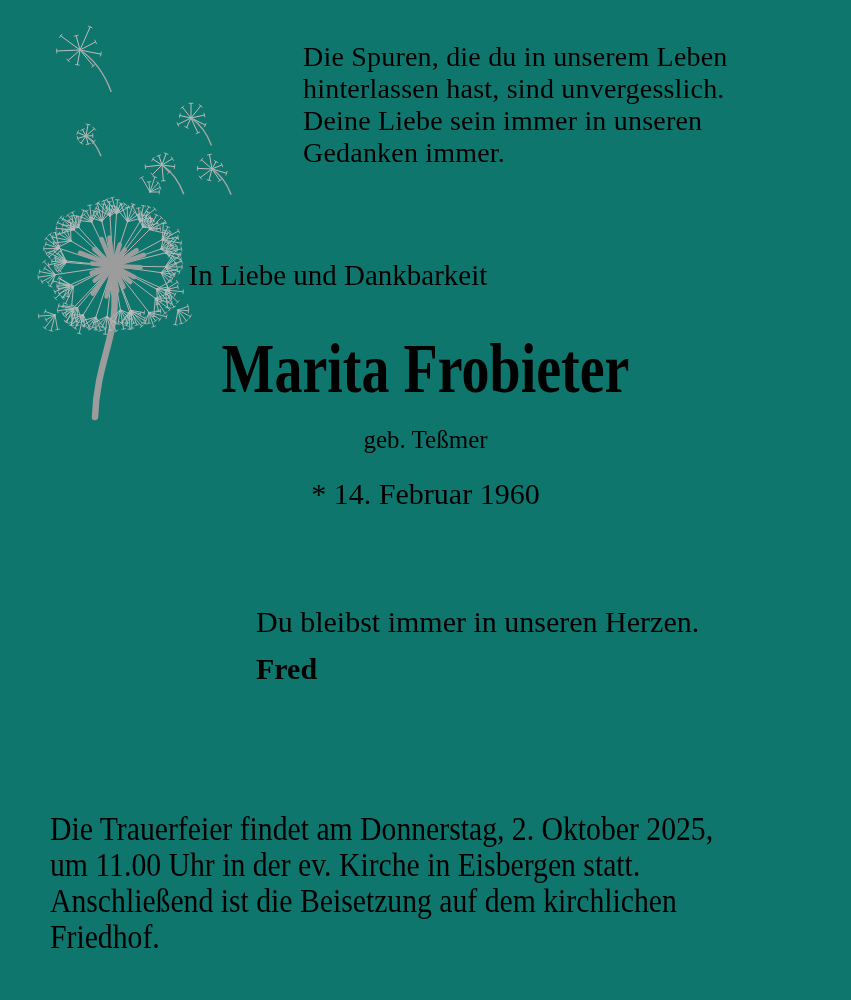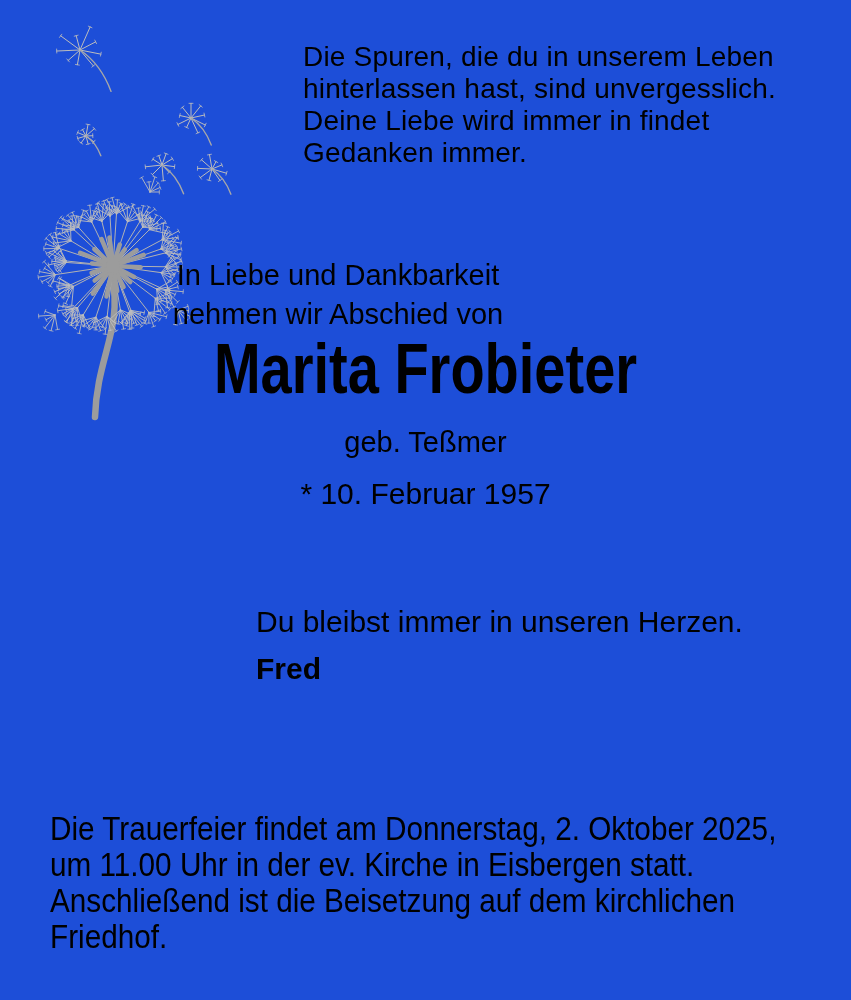--- a/index.html
+++ b/index.html
@@ -4,22 +4,22 @@
 <style>
   html, body {
     margin: 0;
     padding: 0;
     background: #ffffff;
   }
   .page {
     position: relative;
     width: 851px;
     height: 1000px;
-    background: #1d4ed8;
-    font-family: Liberation Sans, sans-serif;
+    background: #0f766e;
+    font-family: Liberation Serif, serif;
     color: #000000;
     overflow: hidden;
   }
   .dandelion {
     position: absolute;
     left: 0;
     top: 0;
     width: 300px;
     height: 430px;
   }
@@ -54,21 +54,21 @@
     transform: scaleX(0.8);
     transform-origin: 50% 0;
     white-space: nowrap;
   }
   .maiden {
     position: absolute;
     left: 0;
     top: 426px;
     width: 851px;
     text-align: center;
-    font-size: 29px;
+    font-size: 25px;
   }
   .dates {
     position: absolute;
     left: 0;
     top: 477px;
     width: 851px;
     display: flex;
     justify-content: center;
     gap: 64px;
     font-size: 30px;
@@ -761,35 +761,34 @@
       <line x1="212" y1="169" x2="226.50994551435699" y2="173.22926343707744" stroke="#bdbdbd" stroke-width="1" stroke-linecap="round"></line>
       <line x1="227.06960354241897" y1="171.30916372830558" x2="225.950287486295" y2="175.1493631458493" stroke="#bdbdbd" stroke-width="0.8" stroke-linecap="round"></line>
       <line x1="212" y1="169" x2="219.9823236309751" y2="180.39993958274755" stroke="#bdbdbd" stroke-width="1" stroke-linecap="round"></line>
       <line x1="221.62062771955308" y1="179.25278671004546" x2="218.3440195423971" y2="181.54709245544964" stroke="#bdbdbd" stroke-width="0.8" stroke-linecap="round"></line>
       <path d="M 212 169 q 12.6 8.399999999999999 18.9 25.2" stroke="#a8a8a8" stroke-width="1.4" fill="none" stroke-linecap="round"></path>
     </svg>
 
   <div class="verse">
     <div>Die Spuren, die du in unserem Leben</div>
     <div>hinterlassen hast, sind unvergesslich.</div>
-    <div>Deine Liebe wird immer in findet</div>
+    <div>Deine Liebe sein immer in unseren</div>
     <div>Gedanken immer.</div>
   </div>
 
   <div class="intro">
     <div>In Liebe und Dankbarkeit</div>
-    <div>nehmen wir Abschied von</div>
   </div>
 
   <h1 class="name">Marita Frobieter</h1>
 
   <div class="maiden">geb. Teßmer</div>
 
   <div class="dates">
-    <span>* 10. Februar 1957</span>
+    <span>* 14. Februar 1960</span>
   </div>
 
   <div class="farewell">
     <div>Du bleibst immer in unseren Herzen.</div>
     <div class="mourner">Fred</div>
   </div>
 
   <div class="funeral">
     <div>Die Trauerfeier findet am Donnerstag, 2. Oktober 2025,</div>
     <div>um 11.00 Uhr in der ev. Kirche in Eisbergen statt.</div>

